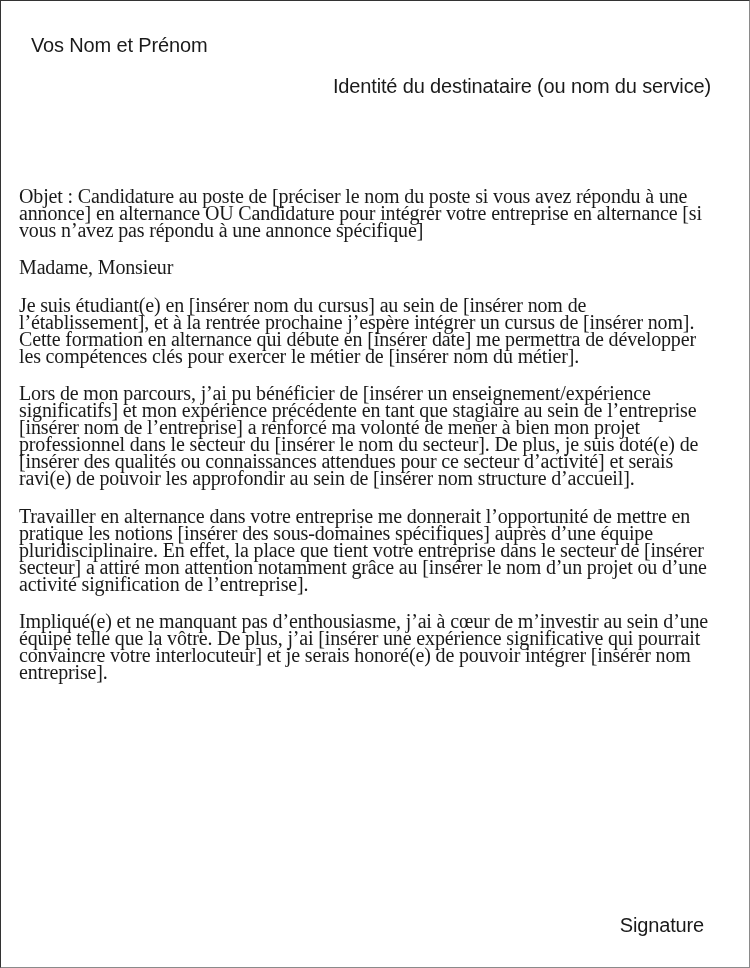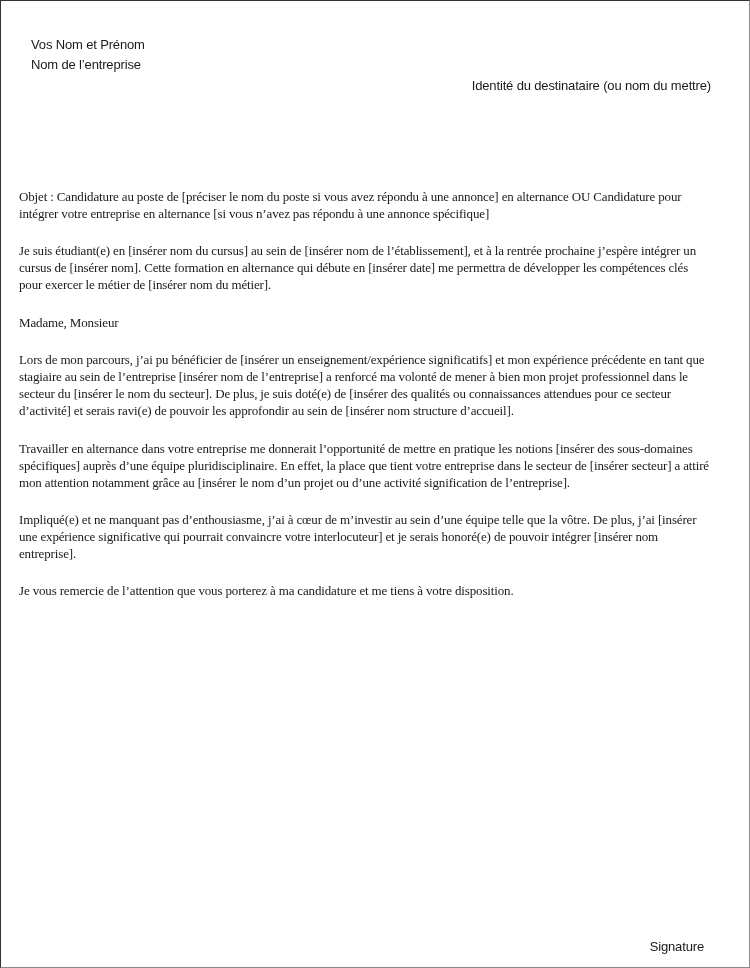--- a/index.html
+++ b/index.html
@@ -14,21 +14,21 @@
     }
     .page {
       position: relative;
       width: 748px;
       height: 966px;
       border: 1px solid #333333;
       border-right-color: #8a8a8a;
       border-bottom-color: #8a8a8a;
       background: #ffffff;
       font-family: "Liberation Sans", sans-serif;
-      font-size: 13px;
+      font-size: 20px;
       color: #1a1a1a;
       letter-spacing: -0.15px;
     }
     .sender {
       position: absolute;
       left: 30px;
       top: 34px;
       line-height: 20.4px;
     }
     .sender div { white-space: nowrap; }
@@ -46,42 +46,40 @@
       width: 692px;
       line-height: 17px;
       font-family: Liberation Serif, serif;
     }
     .para {
       margin: 0 0 20.4px 0;
     }
     .signature {
       position: absolute;
       right: 45px;
-      top: 936px;
+      top: 914px;
       line-height: 20.4px;
       white-space: nowrap;
     }
   </style>
 </head>
 <body>
 
 <div class="page">
 
   <div class="sender">
     <div>Vos Nom et Prénom</div>
-    <div>Nom de l’entreprise</div>
   </div>
 
-  <div class="recipient">Identité du destinataire (ou nom du mettre)</div>
+  <div class="recipient">Identité du destinataire (ou nom du service)</div>
 
   <div class="body">
     <p class="para">Objet : Candidature au poste de [préciser le nom du poste si vous avez répondu à une annonce] en alternance OU Candidature pour intégrer votre entreprise en alternance [si vous n’avez pas répondu à une annonce spécifique]</p>
+    <p class="para">Madame, Monsieur</p>
     <p class="para">Je suis étudiant(e) en [insérer nom du cursus] au sein de [insérer nom de l’établissement], et à la rentrée prochaine j’espère intégrer un cursus de [insérer nom]. Cette formation en alternance qui débute en [insérer date] me permettra de développer les compétences clés pour exercer le métier de [insérer nom du métier].</p>
-    <p class="para">Madame, Monsieur</p>
     <p class="para">Lors de mon parcours, j’ai pu bénéficier de [insérer un enseignement/expérience significatifs] et mon expérience précédente en tant que stagiaire au sein de l’entreprise [insérer nom de l’entreprise] a renforcé ma volonté de mener à bien mon projet professionnel dans le secteur du [insérer le nom du secteur]. De plus, je suis doté(e) de [insérer des qualités ou connaissances attendues pour ce secteur d’activité] et serais ravi(e) de pouvoir les approfondir au sein de [insérer nom structure d’accueil].</p>
     <p class="para">Travailler en alternance dans votre entreprise me donnerait l’opportunité de mettre en pratique les notions [insérer des sous-domaines spécifiques] auprès d’une équipe pluridisciplinaire. En effet, la place que tient votre entreprise dans le secteur de [insérer secteur] a attiré mon attention notamment grâce au [insérer le nom d’un projet ou d’une activité signification de l’entreprise].</p>
     <p class="para">Impliqué(e) et ne manquant pas d’enthousiasme, j’ai à cœur de m’investir au sein d’une équipe telle que la vôtre. De plus, j’ai [insérer une expérience significative qui pourrait convaincre votre interlocuteur] et je serais honoré(e) de pouvoir intégrer [insérer nom entreprise].</p>
-    <p class="para">Je vous remercie de l’attention que vous porterez à ma candidature et me tiens à votre disposition.</p>
   </div>
 
   <div class="signature">Signature</div>
 
 </div>
 
 </body></html>

